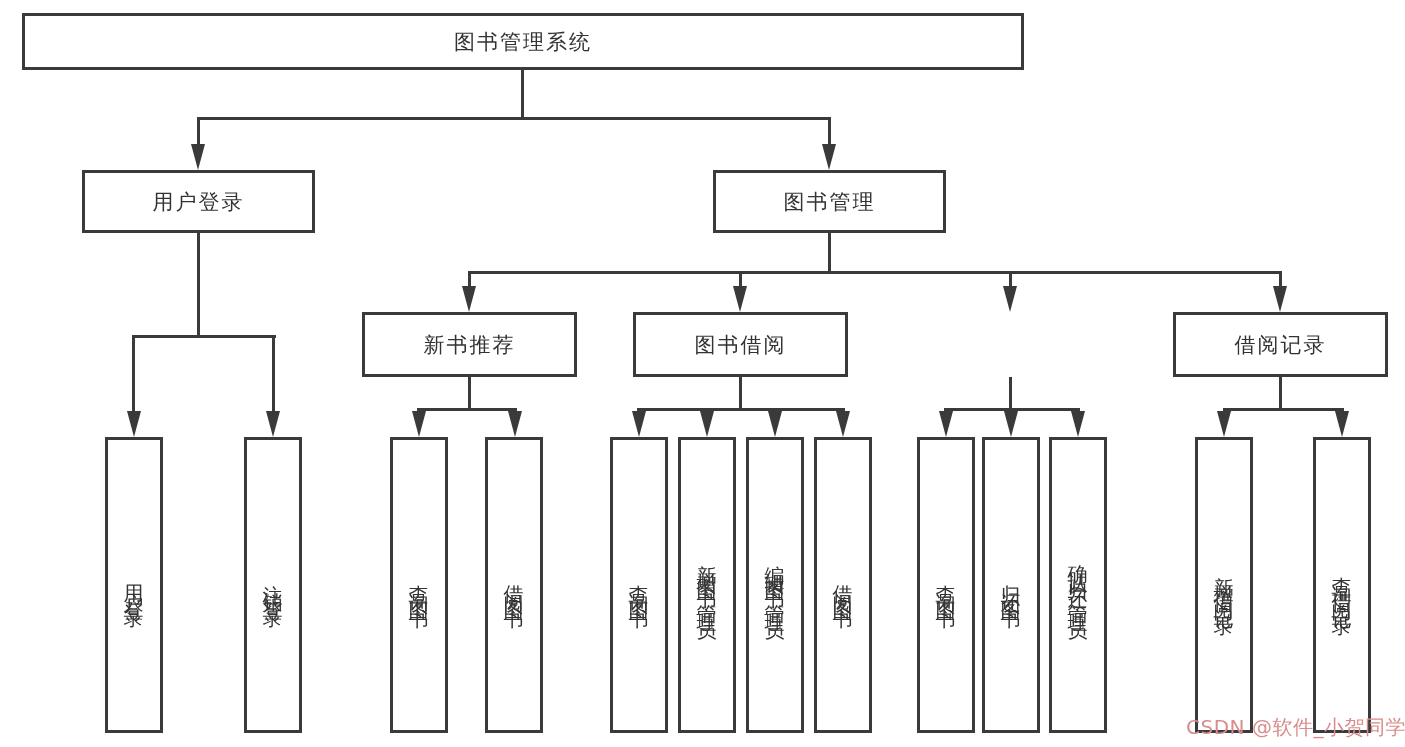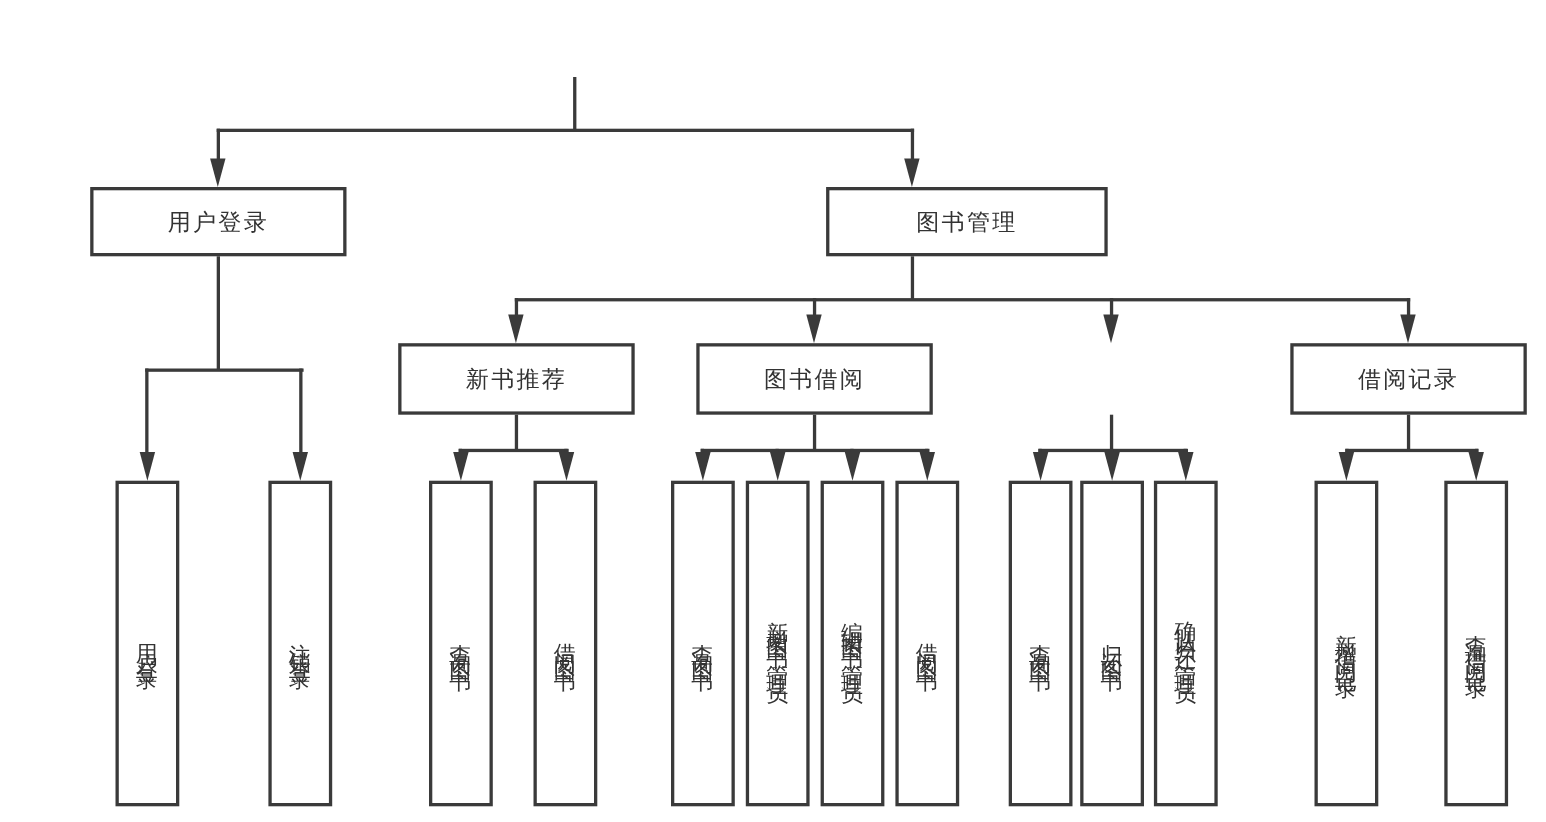--- a/index.html
+++ b/index.html
@@ -27,23 +27,24 @@
   .watermark{
     position:absolute;left:1186px;top:714px;font-size:20px;letter-spacing:0.5px;
     color:#d98c8c;white-space:nowrap;
   }
 </style>
 </head>
 <body>
 
 <div class="canvas">
 
+  <div class="box hbox" style="left:22px;top:13px;width:1002px;height:57px">图书管理系统</div>
 
   <div class="box hbox" style="left:82px;top:170px;width:233px;height:63px">用户登录</div>
-  <div class="box hbox" style="left:751px;top:170px;width:256px;height:63px">图书管理</div>
+  <div class="box hbox" style="left:713px;top:170px;width:233px;height:63px">图书管理</div>
 
   <div class="box hbox" style="left:362px;top:312px;width:215px;height:65px">新书推荐</div>
   <div class="box hbox" style="left:633px;top:312px;width:215px;height:65px">图书借阅</div>
   <div class="box hbox" style="left:1173px;top:312px;width:215px;height:65px">借阅记录</div>
 
   <div class="box vbox" style="left:105px">
     <span class="vtext">用户登录</span>
     </div>
   <div class="box vbox" style="left:244px">
     <span class="vtext">注销登录</span>
@@ -138,14 +139,15 @@
   <div class="vl" style="left:1076px;top:408px;height:6px"></div>
   <div class="ar" style="left:1071px;top:411px"></div>
 
   <div class="vl" style="left:1279px;top:377px;height:33px"></div>
   <div class="hl" style="left:1223px;top:408px;width:121px"></div>
   <div class="vl" style="left:1223px;top:408px;height:6px"></div>
   <div class="ar" style="left:1217px;top:411px"></div>
   <div class="vl" style="left:1341px;top:408px;height:6px"></div>
   <div class="ar" style="left:1335px;top:411px"></div>
 
+  <div class="watermark">CSDN @软件_小贺同学</div>
 
 </div>
 
 </body></html>

